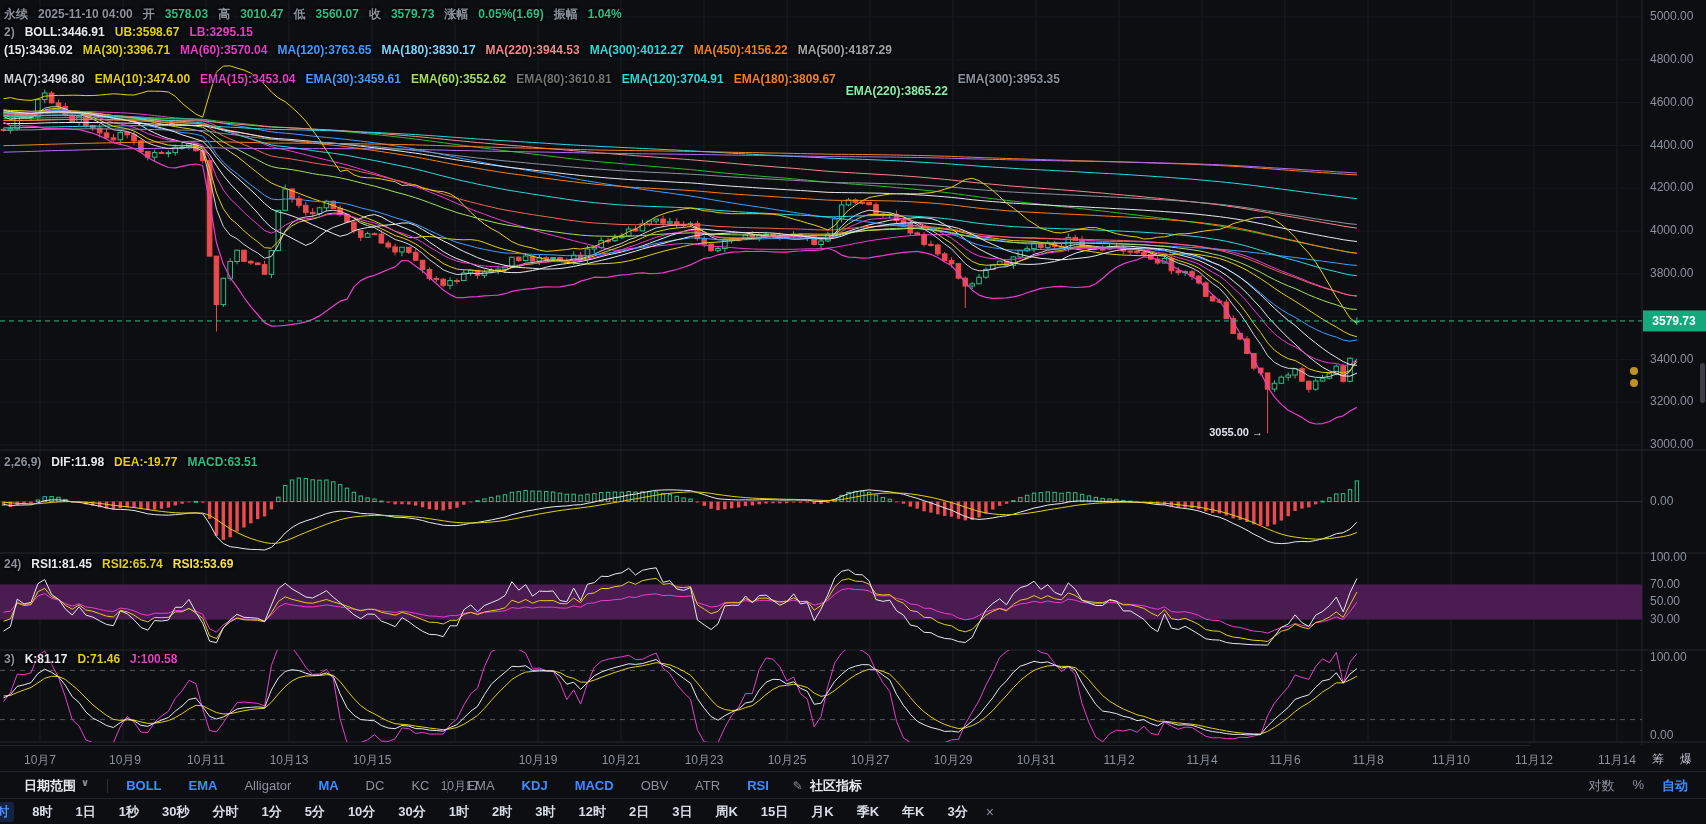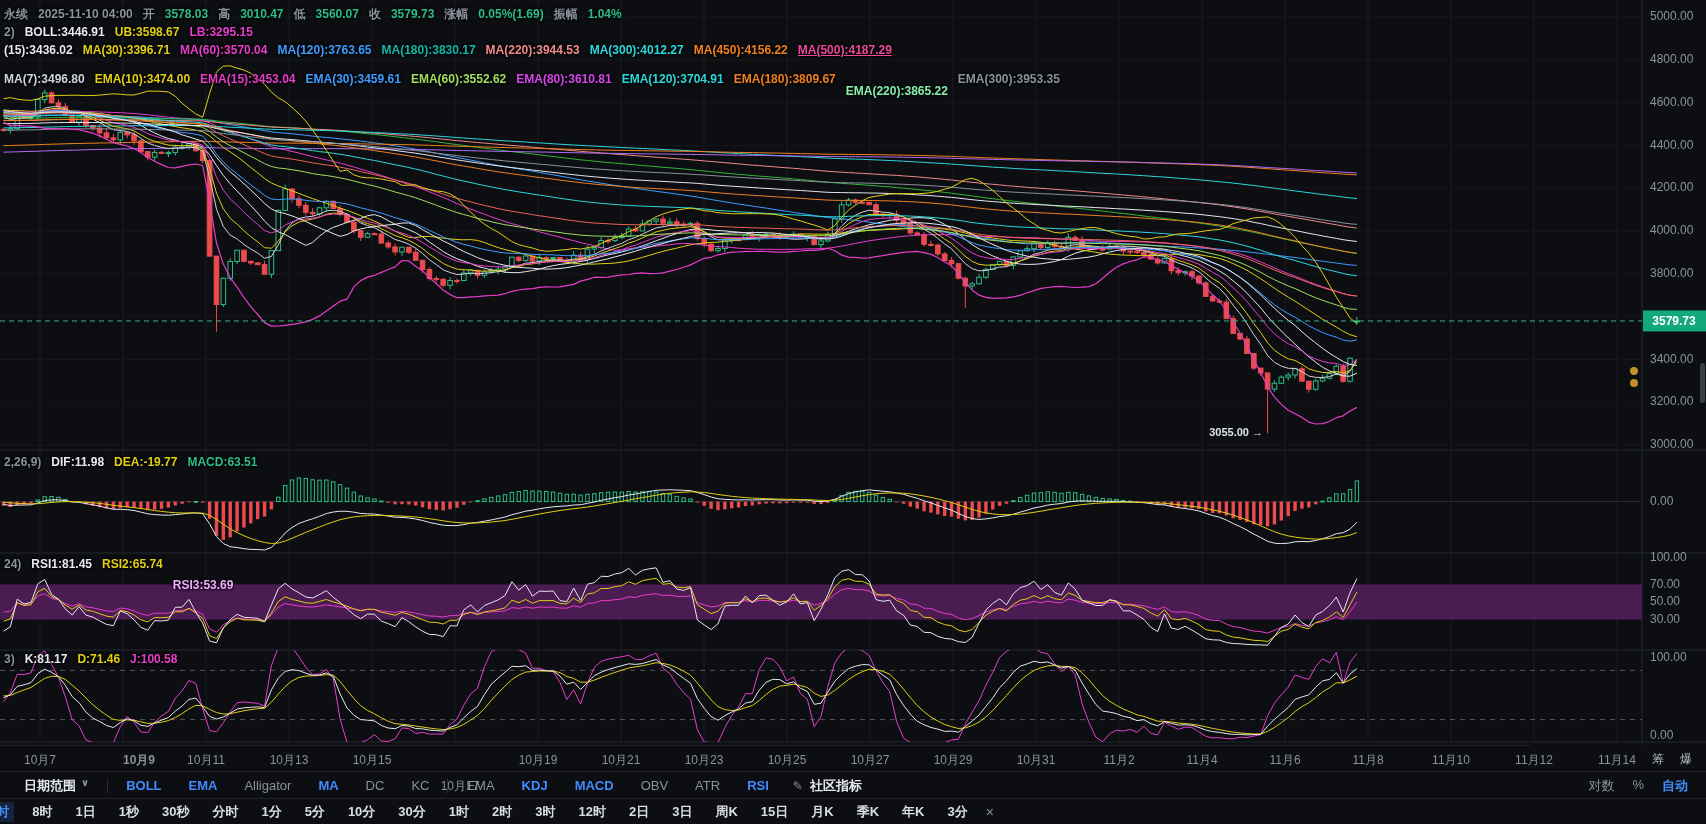--- a/index.html
+++ b/index.html
@@ -772,60 +772,60 @@
       <span style="color: rgb(139, 146, 156);">2)</span>
       <span style="color: rgb(230, 233, 238);">BOLL:3446.91</span>
       <span style="color: rgb(226, 206, 18);">UB:3598.67</span>
       <span style="color: rgb(232, 60, 203);">LB:3295.15</span>
     </div>
   <div class="legend-row" style="top:43px" id="lg3">
       <span style="color: rgb(230, 233, 238);">(15):3436.02</span>
       <span style="color: rgb(226, 206, 18);">MA(30):3396.71</span>
       <span style="color: rgb(232, 60, 203);">MA(60):3570.04</span>
       <span style="color: rgb(63, 156, 255);">MA(120):3763.65</span>
-      <span style="color: #14b8a6;">MA(180):3830.17</span>
+      <span style="color: #7dd3fc;">MA(180):3830.17</span>
       <span style="color: rgb(240, 138, 138);">MA(220):3944.53</span>
       <span style="color: rgb(43, 216, 220);">MA(300):4012.27</span>
       <span style="color: rgb(240, 128, 31);">MA(450):4156.22</span>
-      <span style="color: #ec4899; text-decoration: underline;">MA(500):4187.29</span>
+      <span style="color: #a3a3a3;">MA(500):4187.29</span>
     </div>
   <div class="legend-row" style="top:72px" id="lg4">
       <span style="color: rgb(207, 211, 218);">MA(7):3496.80</span>
       <span style="color: rgb(226, 206, 18);">EMA(10):3474.00</span>
       <span style="color: rgb(232, 60, 203);">EMA(15):3453.04</span>
       <span style="color: rgb(63, 156, 255);">EMA(30):3459.61</span>
       <span style="color: rgb(164, 221, 94);">EMA(60):3552.62</span>
-      <span style="color: #d946ef;">EMA(80):3610.81</span>
+      <span style="color: #737373;">EMA(80):3610.81</span>
       <span style="color: rgb(43, 216, 220);">EMA(120):3704.91</span>
       <span style="color: rgb(240, 128, 31);">EMA(180):3809.67</span>
       <span style="color: #86efac; margin-top: 12px;">EMA(220):3865.22</span>
       <span style="color: rgb(139, 146, 156);">EMA(300):3953.35</span>
     </div>
   <div class="legend-row" style="top:455px" id="lgm">
       <span style="color: rgb(139, 146, 156);">2,26,9)</span>
       <span style="color: rgb(230, 233, 238);">DIF:11.98</span>
       <span style="color: rgb(226, 206, 18);">DEA:-19.77</span>
       <span style="color: rgb(46, 189, 133);">MACD:63.51</span>
     </div>
   <div class="legend-row" style="top:557px" id="lgr">
       <span style="color: rgb(139, 146, 156);">24)</span>
       <span style="color: rgb(230, 233, 238);">RSI1:81.45</span>
       <span style="color: rgb(226, 206, 18);">RSI2:65.74</span>
-      <span style="color: #f0abfc; margin-top: 21px;">RSI3:53.69</span>
+      <span style="color: #fde047;">RSI3:53.69</span>
     </div>
   <div class="legend-row" style="top:652px" id="lgk">
       <span style="color: rgb(139, 146, 156);">3)</span>
       <span style="color: rgb(230, 233, 238);">K:81.17</span>
       <span style="color: rgb(226, 206, 18);">D:71.46</span>
       <span style="color: rgb(232, 60, 203);">J:100.58</span>
     </div>
 
   <div class="timebar" id="timebar">
       <span class="tl" style="left: 5px;">10月7</span>
-      <span class="tl" style="left: 104px; font-weight: bold;">10月9</span>
+      <span class="tl" style="left: 90px;">10月9</span>
       <span class="tl" style="left: 171px;">10月11</span>
       <span class="tl" style="left: 254px;">10月13</span>
       <span class="tl" style="left: 337px;">10月15</span>
       <span class="tl" style="left: 425px; margin-top: 26px;">10月17</span>
       <span class="tl" style="left: 503px;">10月19</span>
       <span class="tl" style="left: 586px;">10月21</span>
       <span class="tl" style="left: 669px;">10月23</span>
       <span class="tl" style="left: 752px;">10月25</span>
       <span class="tl" style="left: 835px;">10月27</span>
       <span class="tl" style="left: 918px;">10月29</span>

